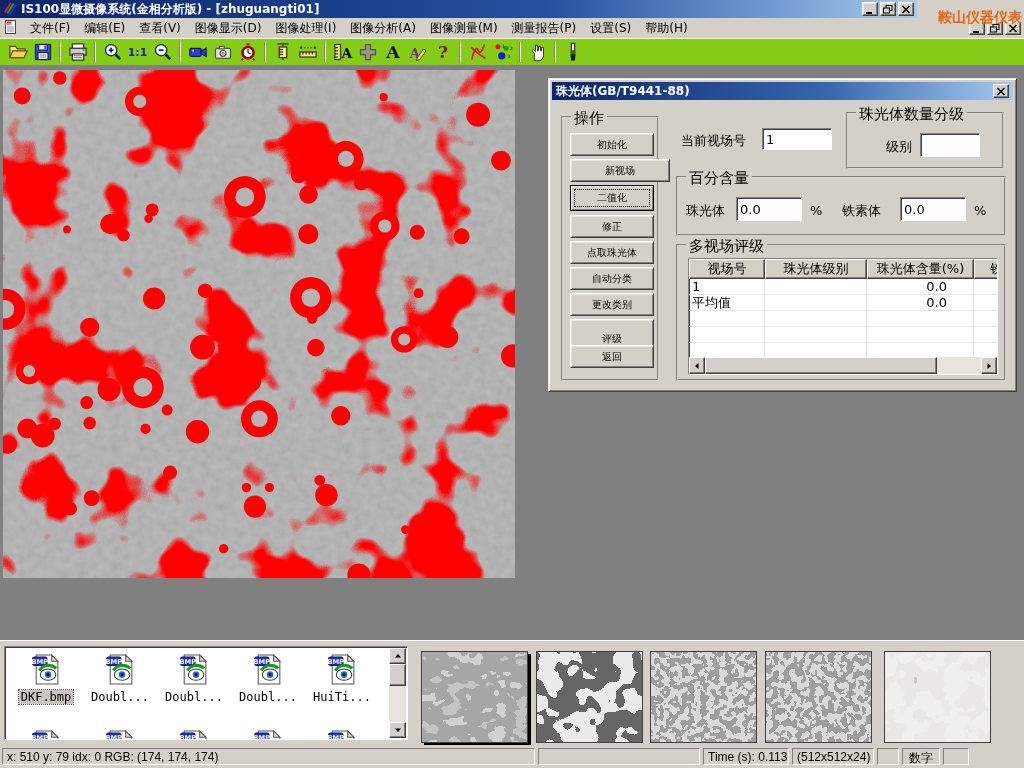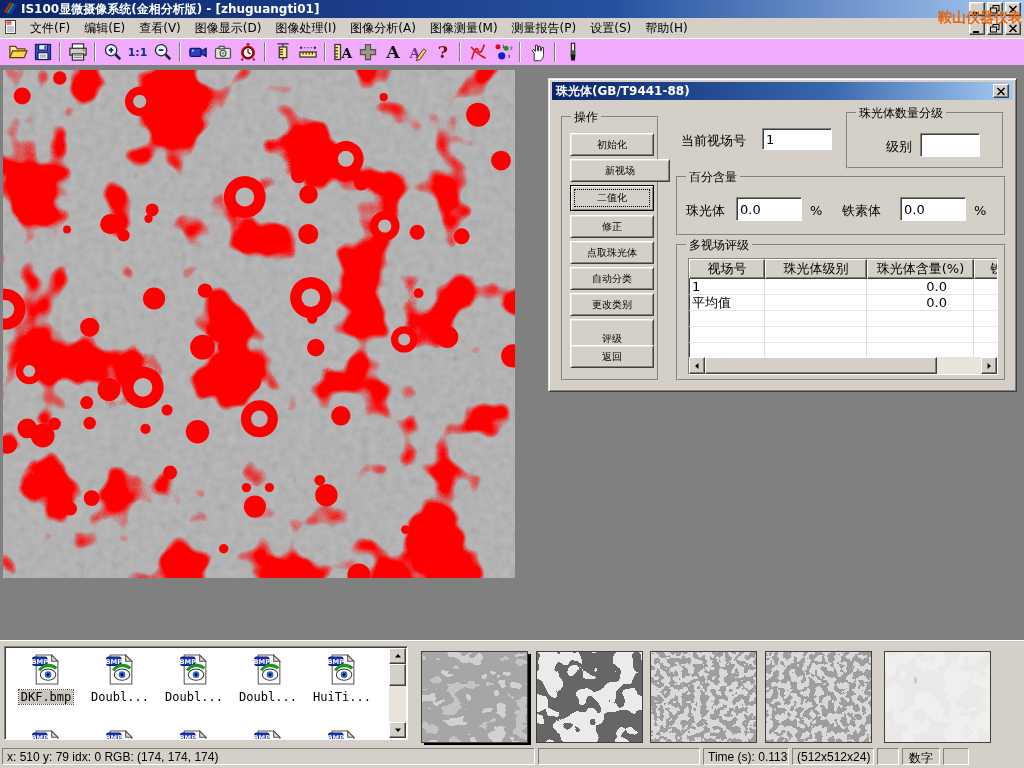--- a/index.html
+++ b/index.html
@@ -1,56 +1,56 @@
 <!DOCTYPE html>
 <html><head>
 <meta charset="utf-8">
 <style>
   *{margin:0;padding:0;box-sizing:border-box;}
   html,body{background:#555;}
   .app{position:relative;width:1024px;height:768px;background:#d4d0c8;overflow:hidden;
        font-family:"DejaVu Sans",sans-serif;font-size:12px;color:#000;}
   
-  .titlebar{position:absolute;left:0;top:0;width:1024px;height:18px;
+  .titlebar{position:absolute;left:0;top:0;width:917px;height:18px;
     background:linear-gradient(90deg,#0a246a 0%,#26519f 60%,#a6caf0 100%);
     display:flex;align-items:center;padding:0 3px;color:#fff;}
   .title-text{margin-left:4px;font-weight:bold;font-size:12px;white-space:nowrap;}
   .win-btns{margin-left:auto;display:flex;gap:2px;}
   .wbtn{width:16px;height:14px;background:#d4d0c8;border:1px solid;
     border-color:#fff #404040 #404040 #fff;box-shadow:inset -1px -1px 0 #808080,inset 1px 1px 0 #e8e4dc;
     display:flex;align-items:center;justify-content:center;}
   .watermark{position:absolute;top:9px;right:2px;z-index:60;color:#e8650f;
     font-weight:bold;font-size:14px;letter-spacing:0;pointer-events:none;}
   
   .menubar{position:absolute;left:0;top:18px;width:1024px;height:20px;
     display:flex;align-items:center;padding:0 3px;background:#d4d0c8;}
   .menu-item{padding:2px 7px;white-space:nowrap;}
   .mdi-btns{margin-left:auto;display:flex;gap:2px;}
   
-  .toolbar{position:absolute;left:0;top:38px;width:1024px;height:28px;background:#f0abfc;
+  .toolbar{position:absolute;left:0;top:38px;width:1024px;height:28px;background:#84cc16;
     border-top:1px solid #fff;border-bottom:1px solid #808080;
     display:flex;align-items:center;padding:0 5px;}
   .tbtn{width:25px;height:24px;display:flex;align-items:center;justify-content:center;}
   .tsep{width:2px;height:20px;border-left:1px solid #808080;border-right:1px solid #fff;margin:0 4px;}
   .tlabel{font-weight:bold;color:#1a2a9a;font-size:11px;}
   
   .workspace{position:absolute;left:0;top:66px;width:1024px;height:574px;background:#808080;}
   .viewport{position:absolute;left:3px;top:4px;width:512px;height:508px;}
   
   .dialog{position:absolute;left:548px;top:12px;width:469px;height:314px;background:#d4d0c8;
     border:1px solid;border-color:#e8e4dc #404040 #404040 #e8e4dc;
     box-shadow:inset 1px 1px 0 #fff,inset -1px -1px 0 #808080;}
   .dlg-title{position:absolute;left:3px;right:3px;top:3px;height:18px;
     background:linear-gradient(90deg,#0a246a 0%,#3867ae 60%,#a6caf0 100%);
     color:#fff;font-weight:bold;display:flex;align-items:center;padding:0 4px;font-size:12px;}
   .dlg-close{margin-left:auto;width:16px;height:14px;background:#d4d0c8;border:1px solid;
     border-color:#fff #404040 #404040 #fff;box-shadow:inset -1px -1px 0 #808080;
     display:flex;align-items:center;justify-content:center;}
   .group{position:absolute;border:2px groove #d8d4cc;}
-  .group-label{position:absolute;top:-9px;left:8px;background:#d4d0c8;padding:0 3px;font-size:12px;white-space:nowrap;}
+  .group-label{position:absolute;top:-9px;left:8px;background:#d4d0c8;padding:0 3px;font-size:15px;white-space:nowrap;}
   .btn95{position:absolute;background:#d4d0c8;border:1px solid;border-color:#fff #404040 #404040 #fff;
     box-shadow:inset 1px 1px 0 #e8e4dc,inset -1px -1px 0 #808080;
     display:flex;align-items:center;justify-content:center;font-size:10px;white-space:nowrap;}
   .btn95.default{border:1px solid #000;box-shadow:inset 1px 1px 0 #fff,inset -1px -1px 0 #808080;
     outline:1px dotted #000;outline-offset:-5px;}
   .field{position:absolute;background:#fff;border:1px solid;border-color:#808080 #fff #fff #808080;
     box-shadow:inset 1px 1px 0 #404040;font-size:13px;padding:2px 3px;
     font-family:"DejaVu Sans",sans-serif;}
   .dlabel{position:absolute;font-size:13px;white-space:nowrap;}
   

